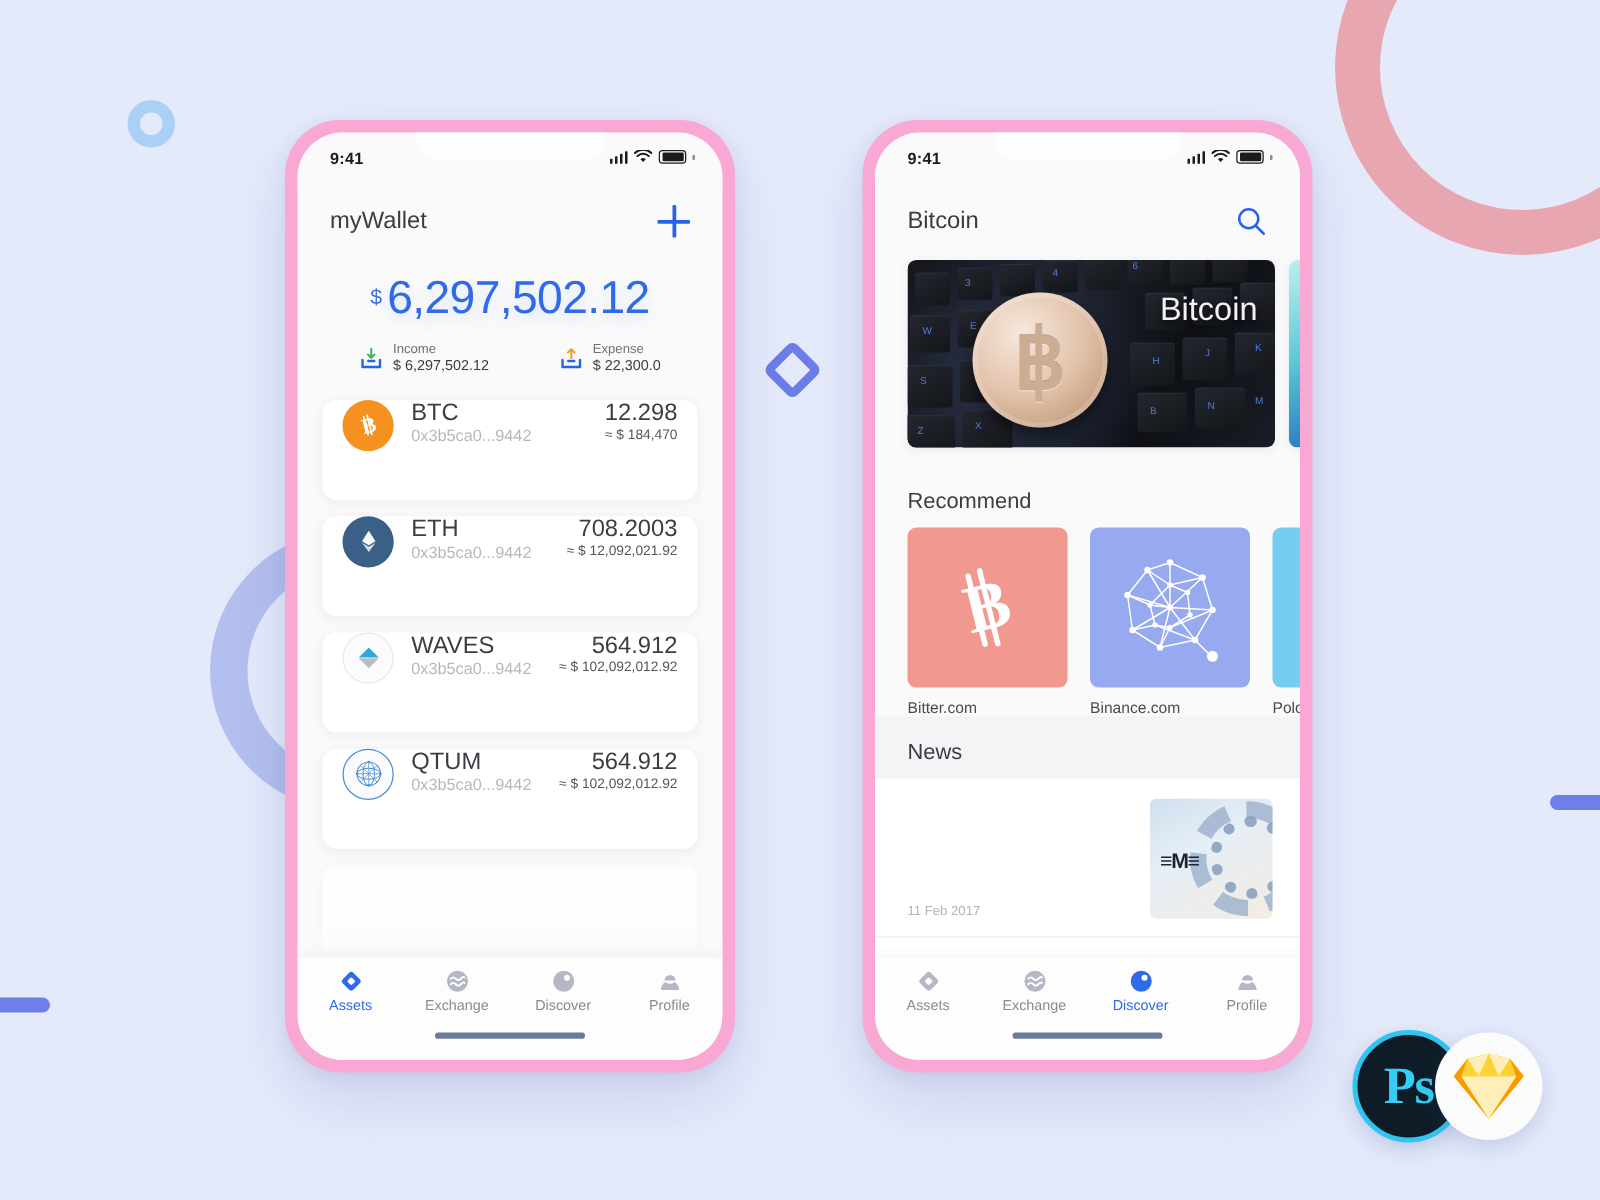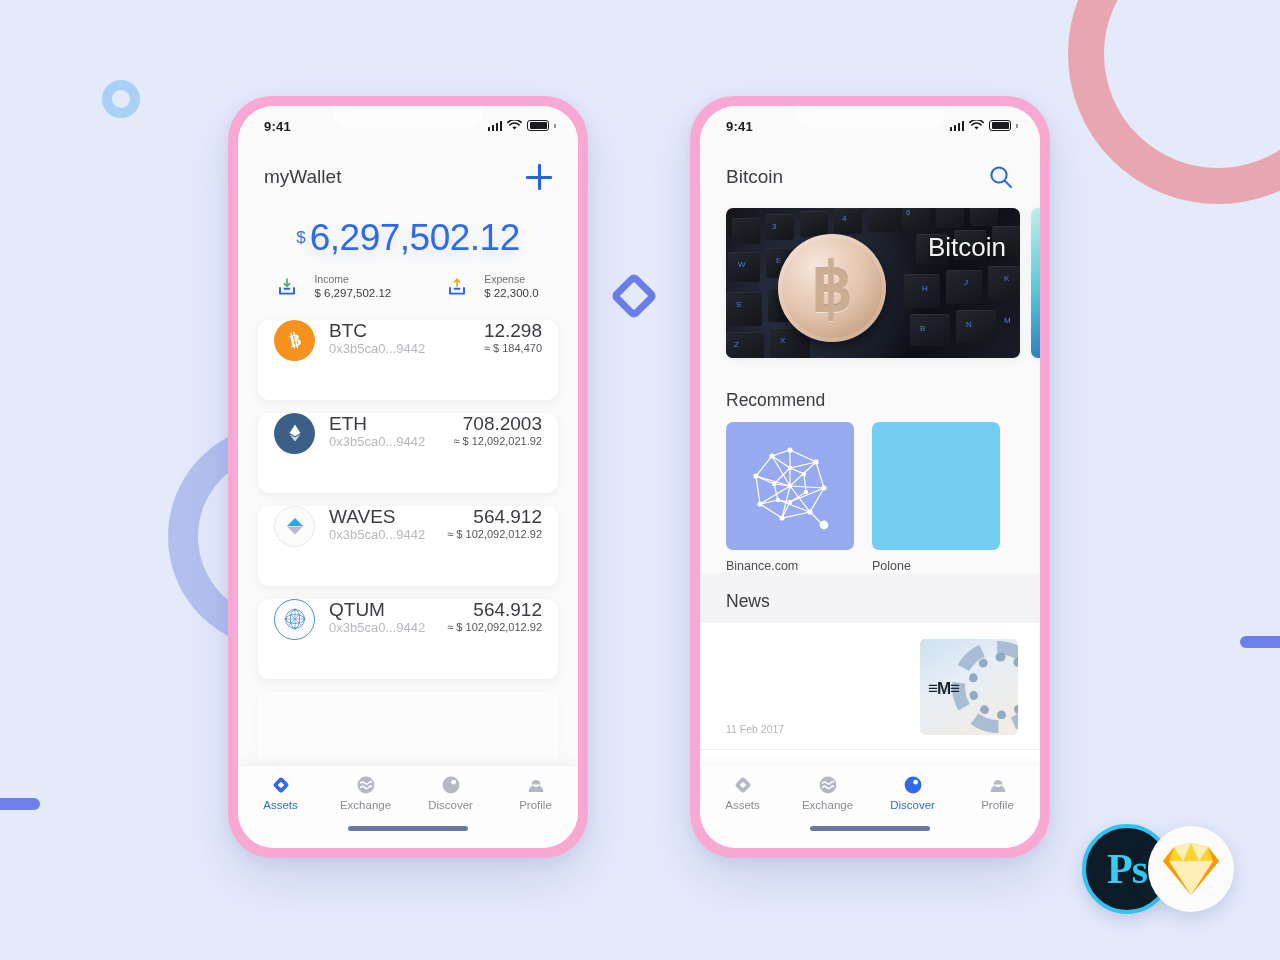--- a/index.html
+++ b/index.html
@@ -143,21 +143,21 @@
   .cur-sym { font-size: 17px; color: #3b6fe0; margin-top: 10px; font-weight: 400; }
   .balance-amt {
     font-size: 37px; color: #2f6ae8; font-weight: 400; letter-spacing: -0.5px;
     line-height: 1.08;
     text-shadow: 0 6px 12px rgba(47,106,232,0.18);
   }
   .inex {
     display: flex; justify-content: center; gap: 56px;
     margin-top: 14px;
   }
-  .inex-item { display: flex; align-items: center; gap: 17px; }
+  .inex-item { display: flex; align-items: center; gap: 7px; }
   .inex-txt { text-align: left; }
   .inex-label { font-size: 10.5px; color: #6f7078; line-height: 1.35; }
   .inex-val   { font-size: 11.5px; color: #3c3c43; line-height: 1.35; }
 
   
   .asset-scroll {
     flex: 1 1 auto;
     padding: 12px 20px 0;
     overflow: hidden;
     position: relative;
@@ -611,20 +611,31 @@
             <div class="banner-word">Bitcoin</div>
           </div>
           <div class="banner banner-2">
             <div class="banner-2-bg"></div>
           </div>
         </div>
 
         <div class="sec-title">Recommend</div>
         <div class="rec-row">
 
+          <div class="rec-item">
+            <div class="rec-tile" style="background:#f19890;">
+              <svg width="74" height="74" viewBox="0 0 74 74">
+                <g transform="rotate(-14 37 37)">
+                  <text x="37" y="54" text-anchor="middle" font-size="54" font-weight="bold" fill="#ffffff" font-family="Liberation Serif, serif">B</text>
+                  <path d="M28 9 L28 65 M38 7 L38 67" stroke="#ffffff" stroke-width="4.4" stroke-linecap="round"></path>
+                </g>
+              </svg>
+            </div>
+            <div class="rec-label">Bitter.com</div>
+          </div>
 
           <div class="rec-item">
             <div class="rec-tile" style="background:#97a9ef;">
               <svg width="100" height="100" viewBox="0 0 100 100">
                 <g stroke="#ffffff" stroke-width="1.2" fill="none">
                   <path d="M50 14 L76 26 L84 52 L70 76 L42 82 L20 68 L16 40 L32 20 Z"></path>
                   <path d="M50 14 L50 50 M76 26 L50 50 M84 52 L50 50 M70 76 L50 50 M42 82 L50 50 M20 68 L50 50 M16 40 L50 50 M32 20 L50 50"></path>
                   <path d="M32 20 L50 32 L76 26 M16 40 L34 48 L50 50 M20 68 L38 64 L70 76 M42 82 L50 66 L84 52"></path>
                   <path d="M50 32 L34 48 L38 64 L50 66 L66 56 L64 38 Z"></path>
                   <path d="M70 76 L82 88"></path>

